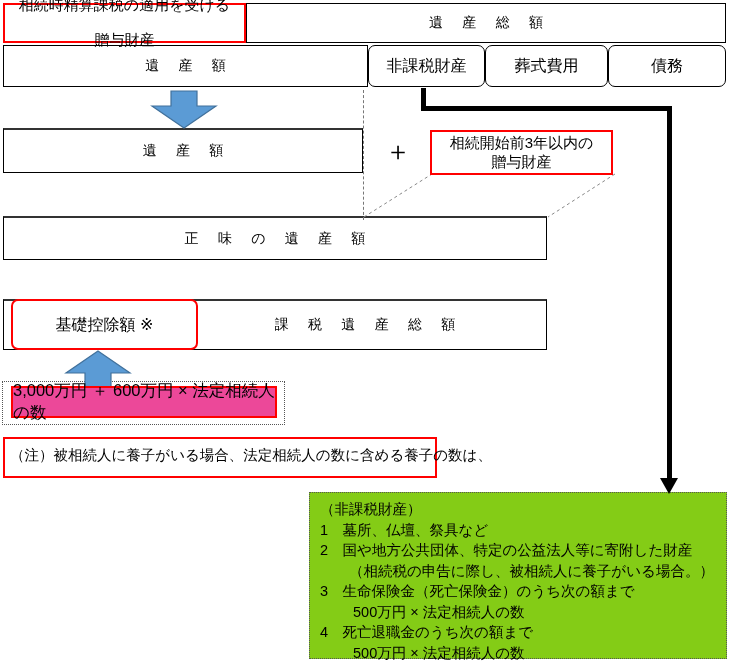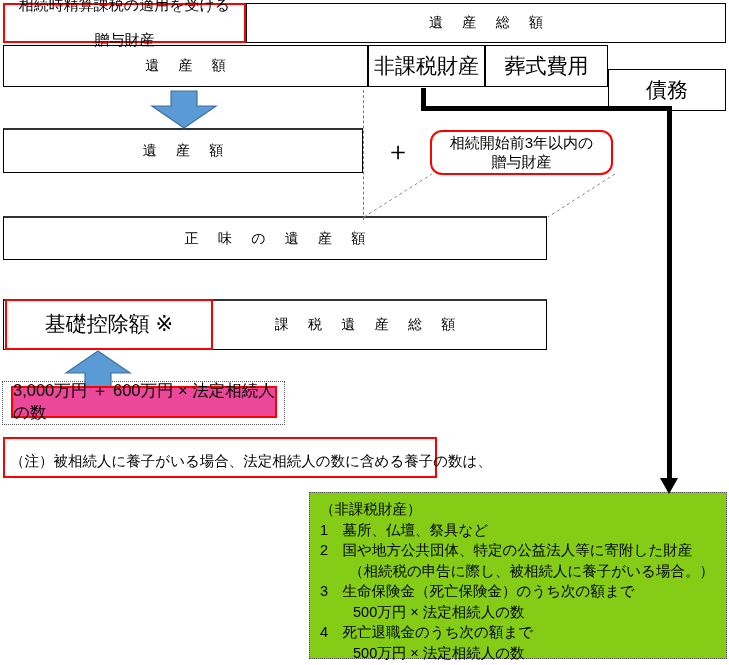--- a/index.html
+++ b/index.html
@@ -47,21 +47,21 @@
   }
   .dotted {
     border: 1px dotted #555555;
     background: transparent;
   }
   .jp-wide {
     letter-spacing: 0.55em;
     text-indent: 0.55em;
   }
   .t15 { font-size: 15px; }
-  .t16 { font-size: 21px; }
+  .t16 { font-size: 16px; border-radius: 7px; }
   .t17 { font-size: 14px; }
   .plus {
     position: absolute;
     font-size: 26px;
     font-weight: 400;
     color: #000;
     line-height: 1;
   }
   
   .conn {
@@ -99,21 +99,21 @@
   }
   .note-list div { white-space: pre; }
   .note-red {
     position: absolute;
     box-sizing: border-box;
     border: 2px solid #ff0000;
     background: #ffffff;
     font-size: 14.5px;
     line-height: 1.45;
     text-align: left;
-    padding: 12px 4px 3px 5px;
+    padding: 6px 4px 3px 5px;
     z-index: 6;
   }
   .note-red div { white-space: pre; }
   .formula {
     position: absolute;
     box-sizing: border-box;
     display: flex;
     align-items: center;
     justify-content: center;
     font-size: 16.5px;
@@ -139,60 +139,60 @@
   </div>
 
   <div class="box blk t16" style="left:368px; top:45px; width:117px; height:42px;">
     <span>非課税財産</span>
   </div>
 
   <div class="box blk t16" style="left:485px; top:45px; width:123px; height:42px;">
     <span>葬式費用</span>
   </div>
 
-  <div class="box blk t16" style="left:608px; top:45px; width:118px; height:42px;margin-top:24px;">
+  <div class="box blk t16" style="left:608px; top:45px; width:118px; height:42px;">
     <span>債務</span>
   </div>
 
   <svg class="diag" style="left:148px; top:90px;" width="72" height="40" viewBox="0 0 72 40">
     <polygon points="23,1 49,1 49,16 68,16 36,38 4,16 23,16" fill="#5b9bd5" stroke="#41719c" stroke-width="1.2"></polygon>
   </svg>
 
   <div class="dash-v" style="left:363px; top:90px; height:130px;"></div>
 
   <div class="conn" style="left:421px; top:88px; width:5px; height:23px;"></div>
   <div class="conn" style="left:421px; top:106px; width:250px; height:5px;"></div>
   <div class="conn" style="left:667px; top:106px; width:5px; height:375px;"></div>
   <div class="arrowhead-down" style="left:660px; top:478px;"></div>
 
   <div class="box blk-thick-top t17" style="left:3px; top:128px; width:360px; height:45px;">
     <span class="jp-wide">遺 産 額</span>
   </div>
 
   <div class="plus" style="left:385px; top:138px;">＋</div>
 
-  <div class="box red" style="left:430px; top:130px; width:183px; height:45px; flex-direction:column; justify-content:center;border-radius:12px;">
+  <div class="box red" style="left:430px; top:130px; width:183px; height:45px; flex-direction:column; justify-content:center;">
     <span class="t15">相続開始前3年以内の</span>
     <span class="t15">贈与財産</span>
   </div>
 
   <svg class="diag" style="left:360px; top:172px;" width="270" height="46" viewBox="0 0 270 46">
     <line x1="4" y1="45" x2="72" y2="2" stroke="#888888" stroke-width="1" stroke-dasharray="3,3"></line>
     <line x1="255" y1="2" x2="188" y2="45" stroke="#888888" stroke-width="1" stroke-dasharray="3,3"></line>
   </svg>
 
   <div class="box blk-thick-top t17" style="left:3px; top:216px; width:544px; height:44px;">
     <span class="jp-wide">正 味 の 遺 産 額</span>
   </div>
 
   <div class="box blk-thick-top t17" style="left:3px; top:299px; width:544px; height:51px;">
     <span class="jp-wide" style="margin-left:180px;">課 税 遺 産 総 額</span>
   </div>
 
-  <div class="box redline t16" style="left:5px; top:299px; width:208px; height:51px; background:#ffffff;">
+  <div class="box redline t16" style="left:11px; top:299px; width:187px; height:51px; background:#ffffff;">
     <span>基礎控除額 ※</span>
   </div>
 
   <svg class="diag" style="left:62px; top:350px;" width="72" height="38" viewBox="0 0 72 38">
     <polygon points="36,1 68,23 49,23 49,37 23,37 23,23 4,23" fill="#5b9bd5" stroke="#41719c" stroke-width="1.2"></polygon>
   </svg>
 
   <div class="dotted" style="position:absolute; left:2px; top:381px; width:281px; height:42px;"></div>
   <div class="formula redline" style="left:11px; top:386px; width:266px; height:32px;">
     <span>3,000万円 ＋ 600万円 × 法定相続人の数</span>

